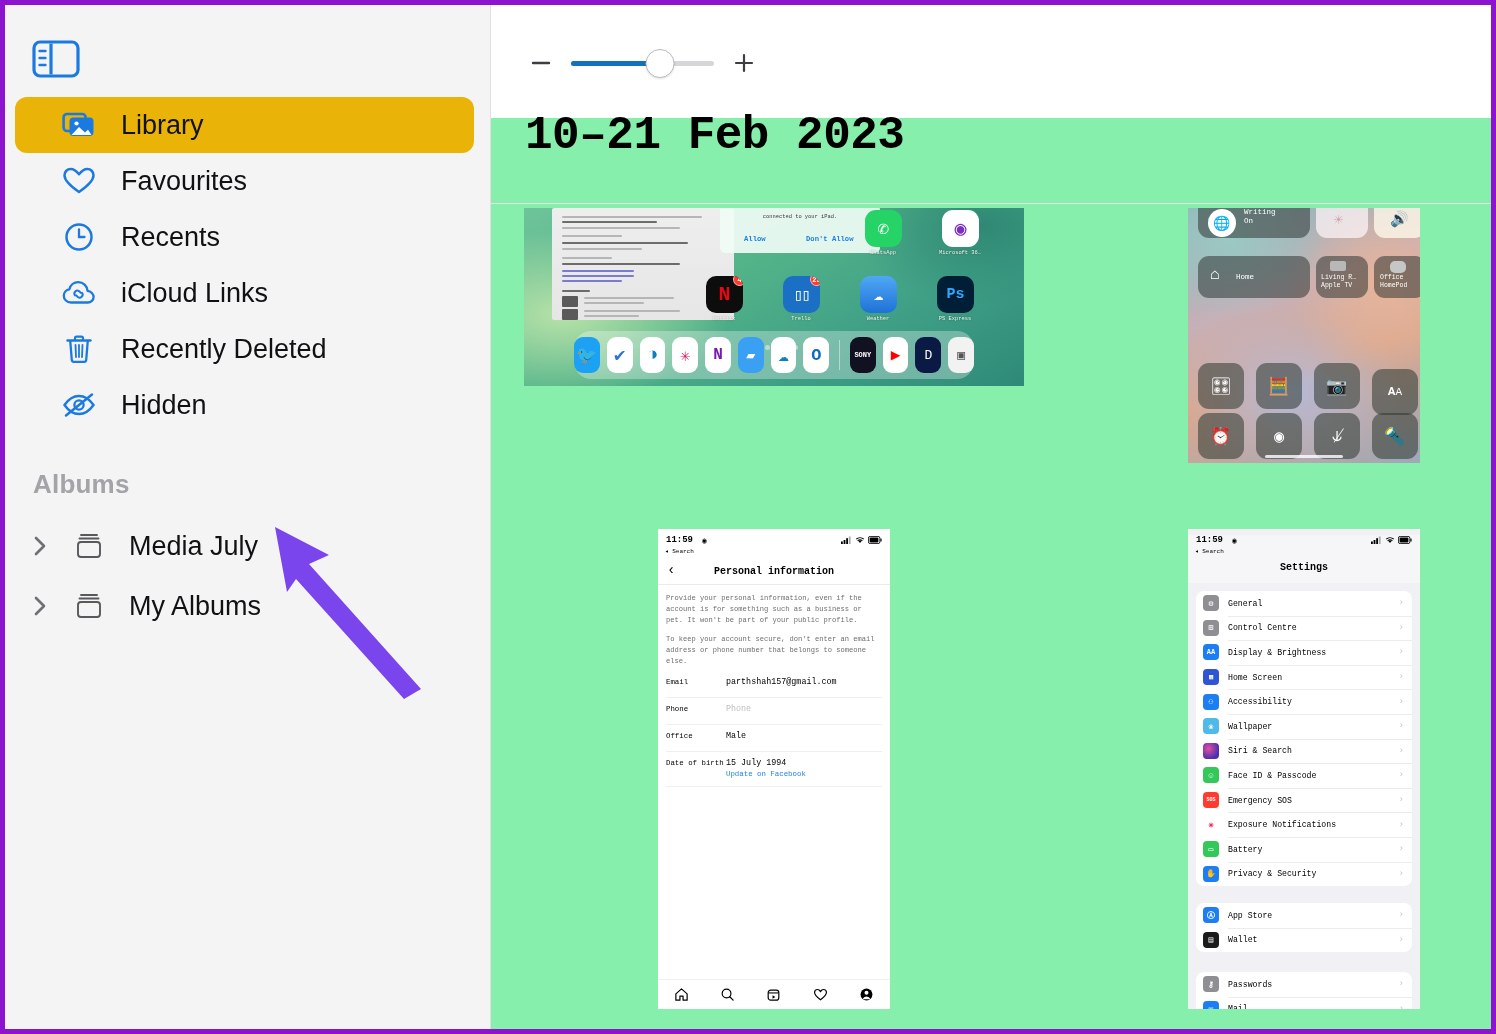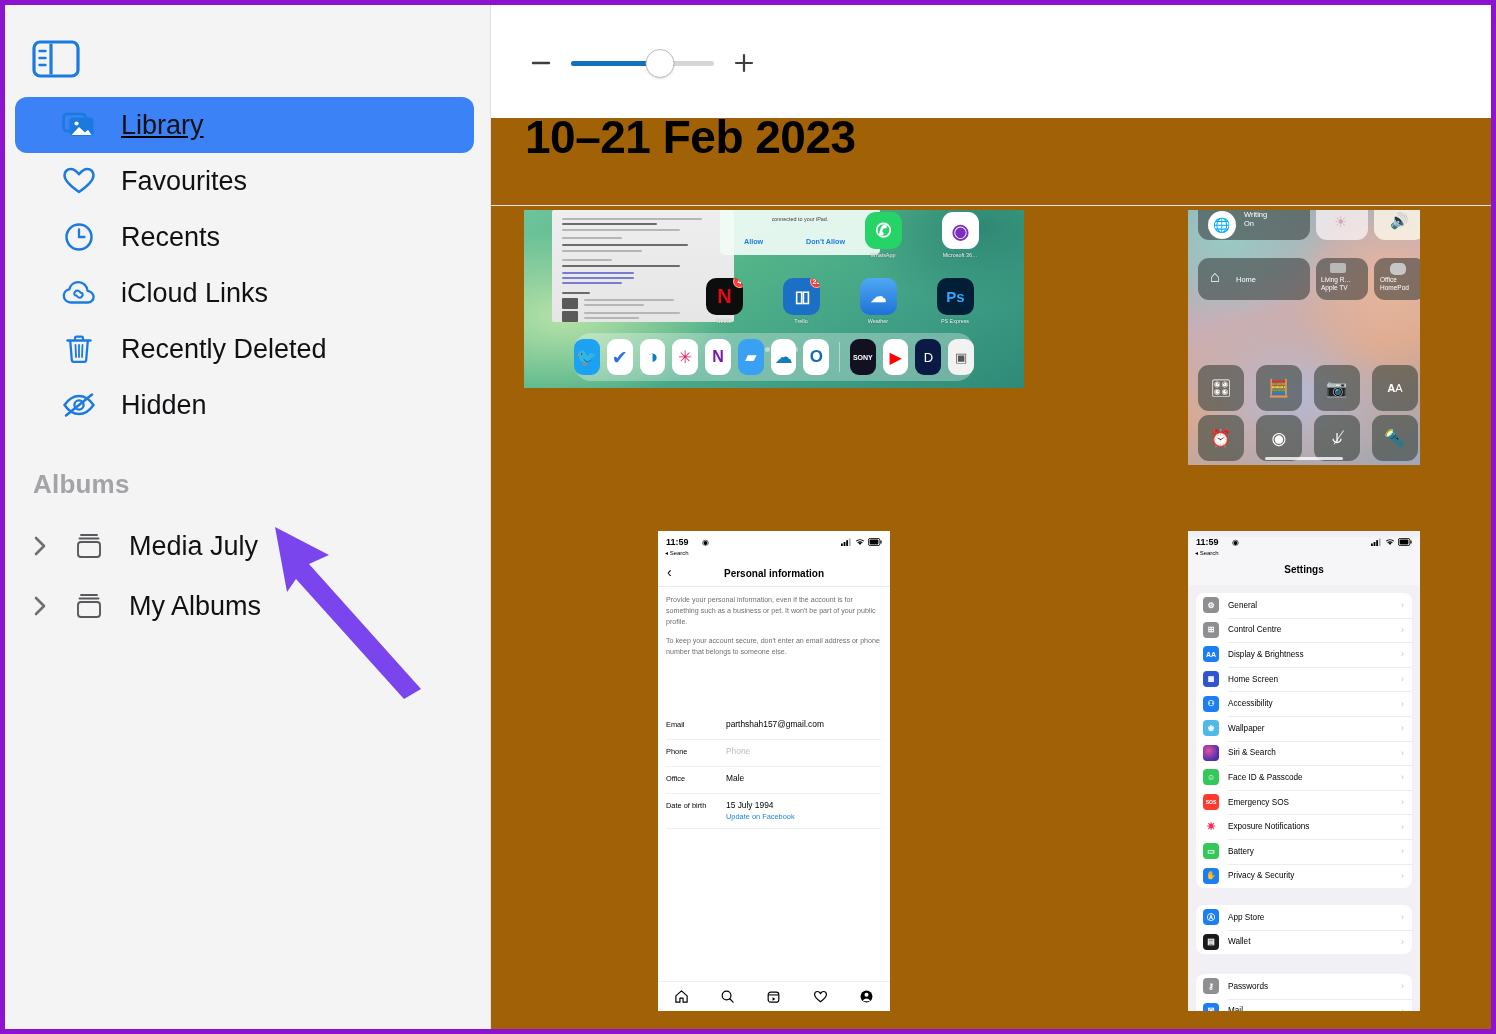--- a/index.html
+++ b/index.html
@@ -48,21 +48,21 @@
   .nav-item {
     display: flex;
     align-items: center;
     height: 56px;
     margin: 0 16px 0 10px;
     padding-left: 44px;
     border-radius: 12px;
     cursor: pointer;
     gap: 0;
   }
-  .nav-item.selected { background: #3b82f6; text-decoration: underline; }
+  .nav-item.selected { background: #eab308; }
   .nav-icon {
     width: 40px; height: 36px;
     display: flex; align-items: center; justify-content: center;
     flex: 0 0 40px;
   }
   .nav-label {
     font-size: 27px;
     color: #111114;
     margin-left: 22px;
     white-space: nowrap;
@@ -101,23 +101,24 @@
     top: 512px;
     width: 185px;
     height: 185px;
     pointer-events: none;
   }
 
   
   .main {
     flex: 1 1 auto;
     height: 100%;
-    background: #a16207;
+    background: #86efac;
     position: relative;
     overflow: hidden;
+    font-family: Liberation Mono, monospace;
   }
   .toolbar {
     height: 113px;
     display: flex;
     align-items: center;
     padding-left: 33px;
     background: #ffffff;
   }
   .zoom-control {
     display: flex;
@@ -269,21 +270,21 @@
   #thumb-ig { left: 167px; top: 325px; width: 232px; height: 480px; background:#ffffff; }
   .ig-status { position: absolute; top: 6px; left: 0; right: 0; height: 22px; }
   .ig-time { position:absolute; left: 8px; top: 0px; font-size: 9px; font-weight: bold; color:#000; }
   .ig-back-search { position:absolute; left: 7px; top: 12px; font-size: 6px; color:#000; }
   .ig-statusicons { position:absolute; right: 8px; top: 1px; display:flex; align-items:center; gap:3px; }
   .ig-navbar { position:absolute; top: 30px; left:0; right:0; height: 24px; display:flex; align-items:center; }
   .ig-navtitle { position:absolute; left:0; right:0; text-align:center; font-size: 10px; font-weight: bold; color:#000; }
   .ig-chevron { position:absolute; left: 9px; top: 3px; font-size: 14px; color:#000; }
   .ig-sep { position:absolute; left:0; right:0; height:1px; background:#eaeaea; }
   .ig-para { position:absolute; left: 8px; right: 8px; font-size: 7.1px; color: #6f6f6f; line-height: 1.55; }
-  .ig-row { position:absolute; left: 8px; right: 8px; height: 26px; border-bottom: 1px solid #efefef; margin-top: 40px; }
+  .ig-row { position:absolute; left: 8px; right: 8px; height: 26px; border-bottom: 1px solid #efefef; }
   .ig-key { position:absolute; left:0; top: 6px; font-size: 7.4px; color:#000; }
   .ig-val { position:absolute; left: 60px; top: 5px; font-size: 8.4px; color:#000; }
   .ig-val.placeholder { color:#bdbdbd; }
   .ig-link { position:absolute; left: 60px; top: 17px; font-size: 7.4px; color: #1b84e7; }
   .ig-tabbar { position:absolute; left:0; right:0; bottom:0; height: 30px; border-top: 1px solid #f0f0f0;
                display:flex; align-items:center; justify-content:space-around; }
 
   
   #thumb-settings { left: 697px; top: 325px; width: 232px; height: 480px; background:#f1f1f5; }
   .st-status { position:absolute; top: 6px; left:0; right:0; height: 22px; background:#f6f6f8; }
@@ -562,21 +563,21 @@
 Apple TV</div>
 
         <div class="cc-tile" style="left:186px;top:48px;width:52px;height:42px"></div>
         <div style="position:absolute;left:202px;top:53px;width:16px;height:12px;background:#c6c6c6;border-radius:5px"></div>
         <div class="cc-label small" style="left:192px;top:66px;white-space:pre-line">Office
 HomePod</div>
 
         <div class="cc-small" style="left:10px;top:155px;width:46px;height:46px">🎛</div>
         <div class="cc-small" style="left:68px;top:155px;width:46px;height:46px">🧮</div>
         <div class="cc-small" style="left:126px;top:155px;width:46px;height:46px">📷</div>
-        <div class="cc-small" style="left:184px;top:155px;width:46px;height:46px;font-size:11px">𝐀A</div>
+        <div class="cc-small" style="left:184px;top:161px;width:46px;height:46px;font-size:11px">𝐀A</div>
 
         <div class="cc-small" style="left:10px;top:205px;width:46px;height:46px">⏰</div>
         <div class="cc-small" style="left:68px;top:205px;width:46px;height:46px">◉</div>
         <div class="cc-small" style="left:126px;top:205px;width:46px;height:46px">⫝̸</div>
         <div class="cc-small" style="left:184px;top:205px;width:46px;height:46px">🔦</div>
 
         <div class="cc-home-bar"></div>
       </div>
 
       <div class="thumb" id="thumb-ig">

